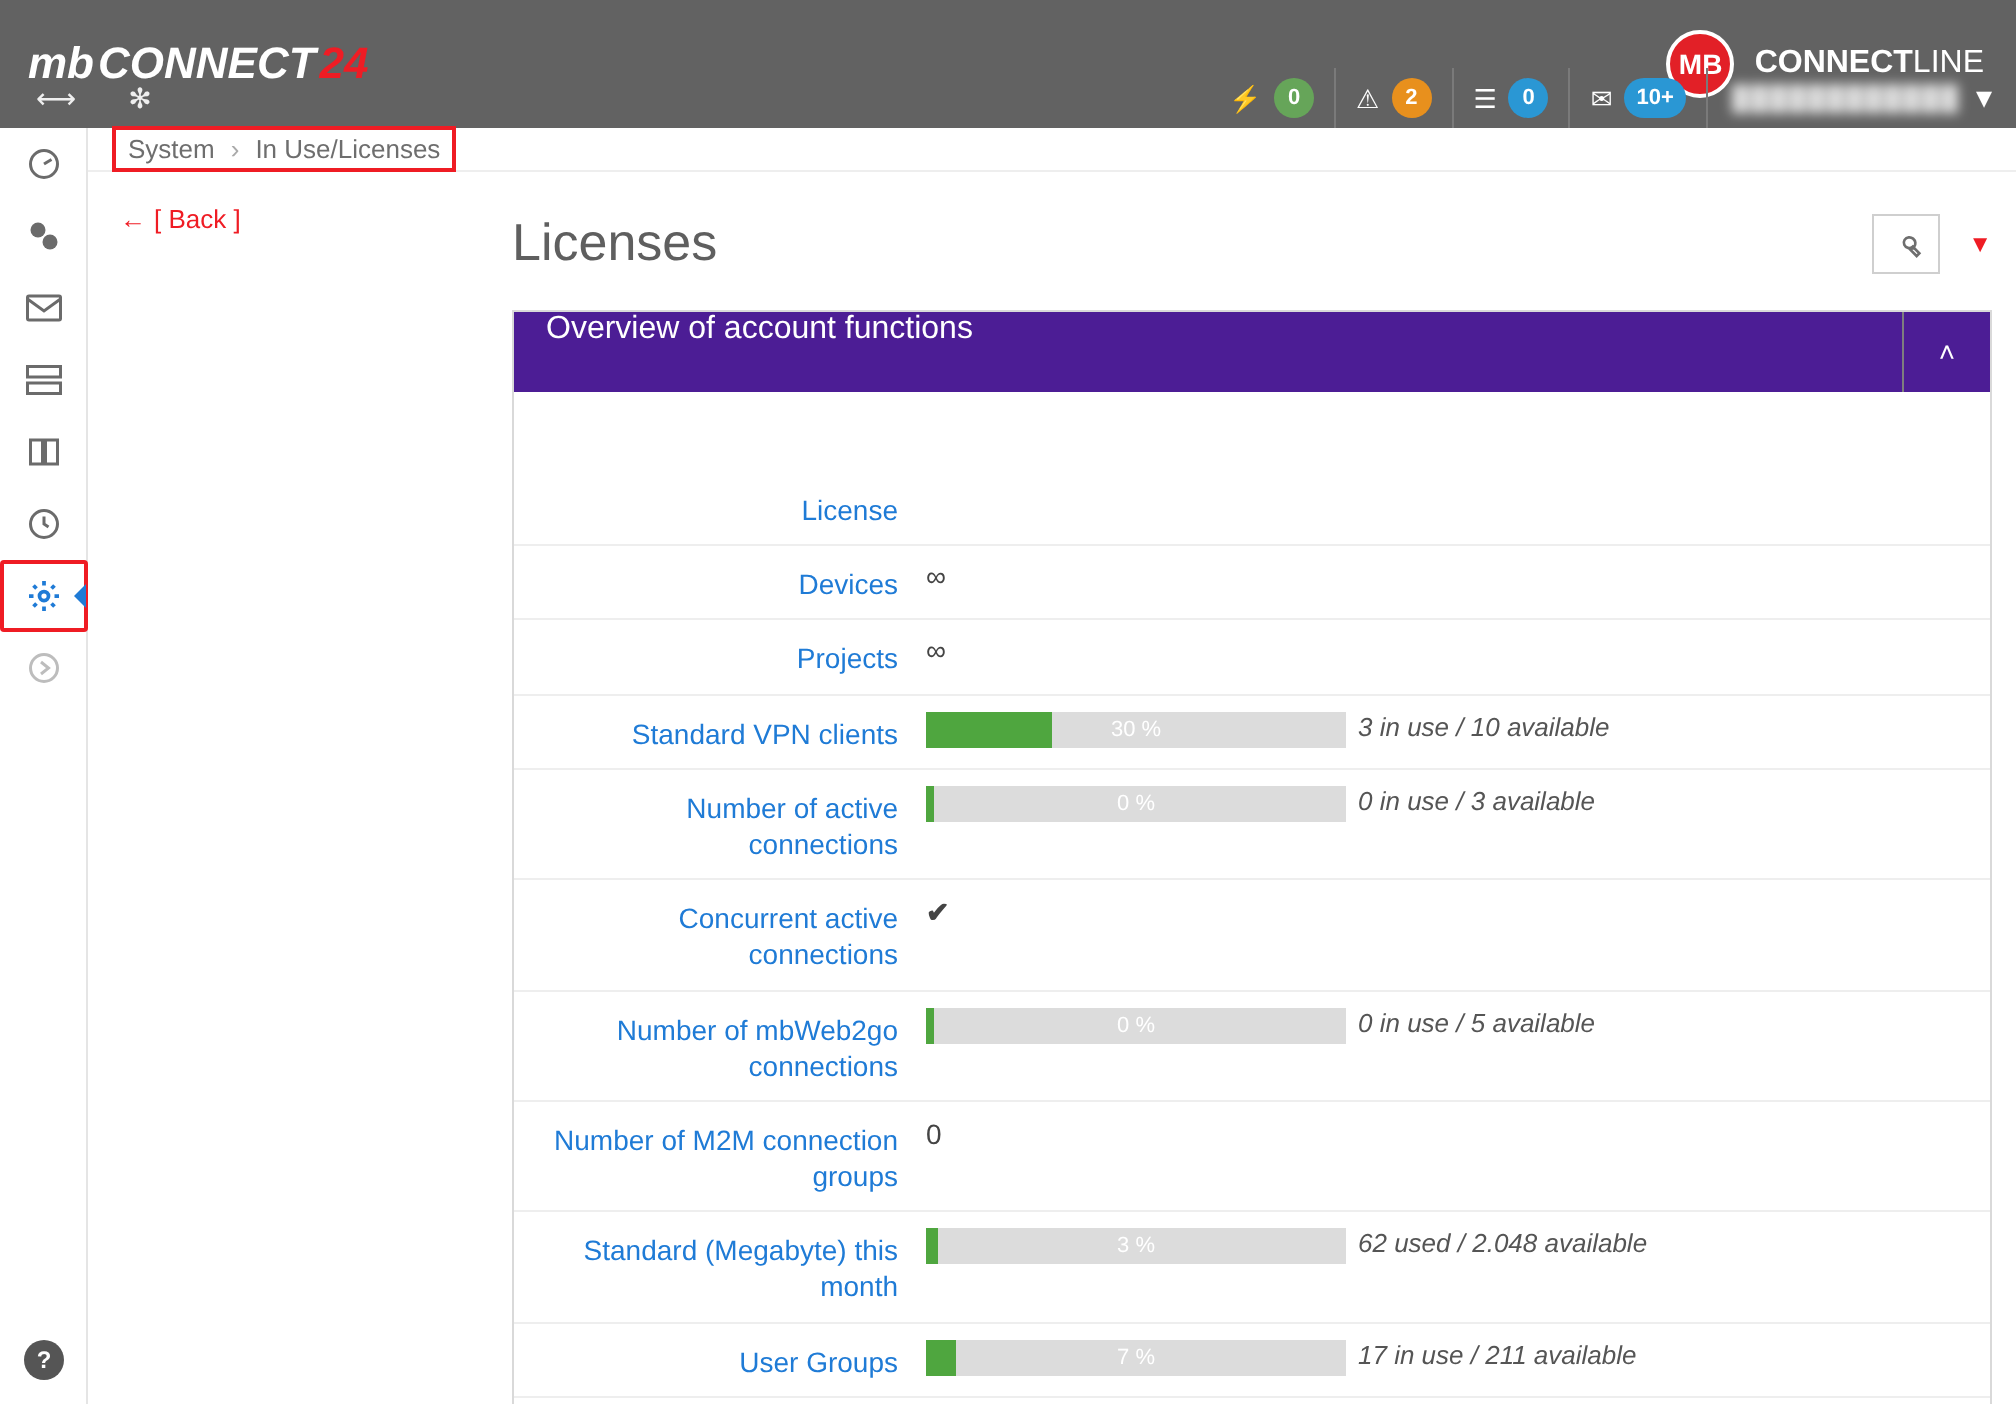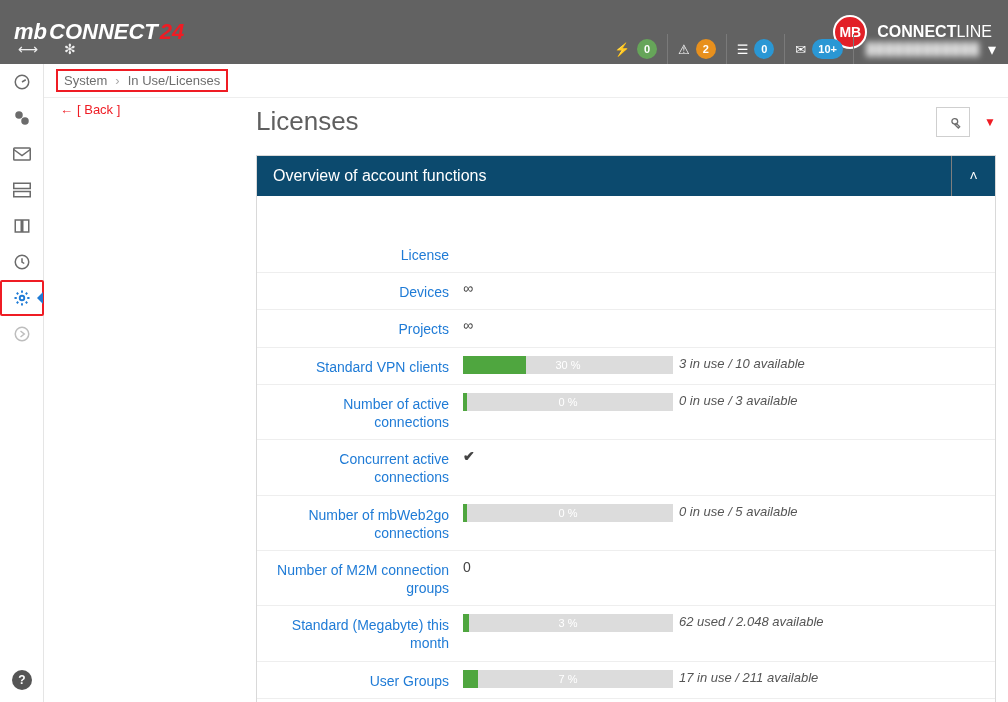--- a/index.html
+++ b/index.html
@@ -33,36 +33,36 @@
 
 .sidebar { position:absolute; top:64px; left:0; width:44px; bottom:0; background:#fff; border-right:1px solid #e5e5e5;}
 .sb-item { width:44px; height:36px; display:flex; align-items:center; justify-content:center; color:#6b6b6b; font-size:16px; cursor:pointer;}
 .sb-item.active { color:#1f7bd6; border:2px solid #ef1c24; border-radius:2px; position:relative;}
 .sb-item.active::after { content:""; position:absolute; right:-1px; top:50%; transform:translateY(-50%); border:6px solid transparent; border-right-color:#1f7bd6;}
 .sb-item.dim { color:#bdbdbd;}
 .sb-help { position:absolute; bottom:12px; left:0; width:44px; display:flex; justify-content:center;}
 .help-dot { width:20px; height:20px; border-radius:50%; background:#555; color:#fff; display:flex; align-items:center; justify-content:center; font-size:12px; font-weight:700;}
 
 
-.crumb-area { position:absolute; top:64px; left:44px; right:0; height:34px; display:flex; align-items:center; padding:0 12px; border-bottom:1px solid #eee; font-size:13px;}
+.crumb-area { position:absolute; top:64px; left:44px; right:0; height:22px; display:flex; align-items:center; padding:0 12px; border-bottom:1px solid #eee; font-size:13px;}
 .crumb-box { border:2px solid #ef1c24; padding:2px 6px; display:flex; align-items:center; gap:8px; color:#6e6e6e;}
 .crumb-box .sep { color:#aaa;}
 .back-link { position:absolute; top:102px; left:60px; color:#ef1c24; font-size:13px; display:flex; align-items:center; gap:4px; cursor:pointer;}
 .back-link::before { content:"←"; }
 
 
 .main { position:absolute; top:98px; left:256px; right:12px; bottom:0; overflow:auto;}
 .page-head { display:flex; align-items:center; padding:8px 0 18px;}
 .page-title { font-size:26px; font-weight:300; color:#5f5f5f;}
 .page-tools { margin-left:auto; display:flex; align-items:center; gap:14px;}
 .tool-btn { width:34px; height:30px; border:1px solid #cfcfcf; display:flex; align-items:center; justify-content:center; color:#6e6e6e; cursor:pointer; background:#fff;}
 .caret-red { color:#ef1c24; font-size:12px; cursor:pointer;}
 
 .panel { border:1px solid #d9d9d9;}
-.panel-head { background:#0c4a6e; color:#fff; height:40px; display:flex; align-items:center; padding:0 16px; font-size:16px;}
+.panel-head { background:#4c1d95; color:#fff; height:40px; display:flex; padding:0 16px; font-size:16px;}
 .panel-head .collapse { margin-left:auto; width:44px; height:40px; border-left:1px solid #7e7e7e; display:flex; align-items:center; justify-content:center; color:#fff; font-size:14px; cursor:pointer; margin-right:-16px;}
 
 .rows { padding: 4px 0;}
 .row { display:flex; align-items:flex-start; padding:8px 16px; border-top:1px solid #eee; }
 .row:first-child { border-top:none;margin-top:36px;}
 .row .label { width:190px; text-align:right; padding-right:14px; color:#1f7bd6; font-size:14px; line-height:1.3; padding-top:2px;}
 .row .value { flex:1; color:#444; font-size:14px;}
 .inf { font-size:18px; line-height:14px;}
 .check { color:#3fa33f; font-weight:700;}
 .progress-wrap { display:flex; flex-direction:row; gap:6px;}

